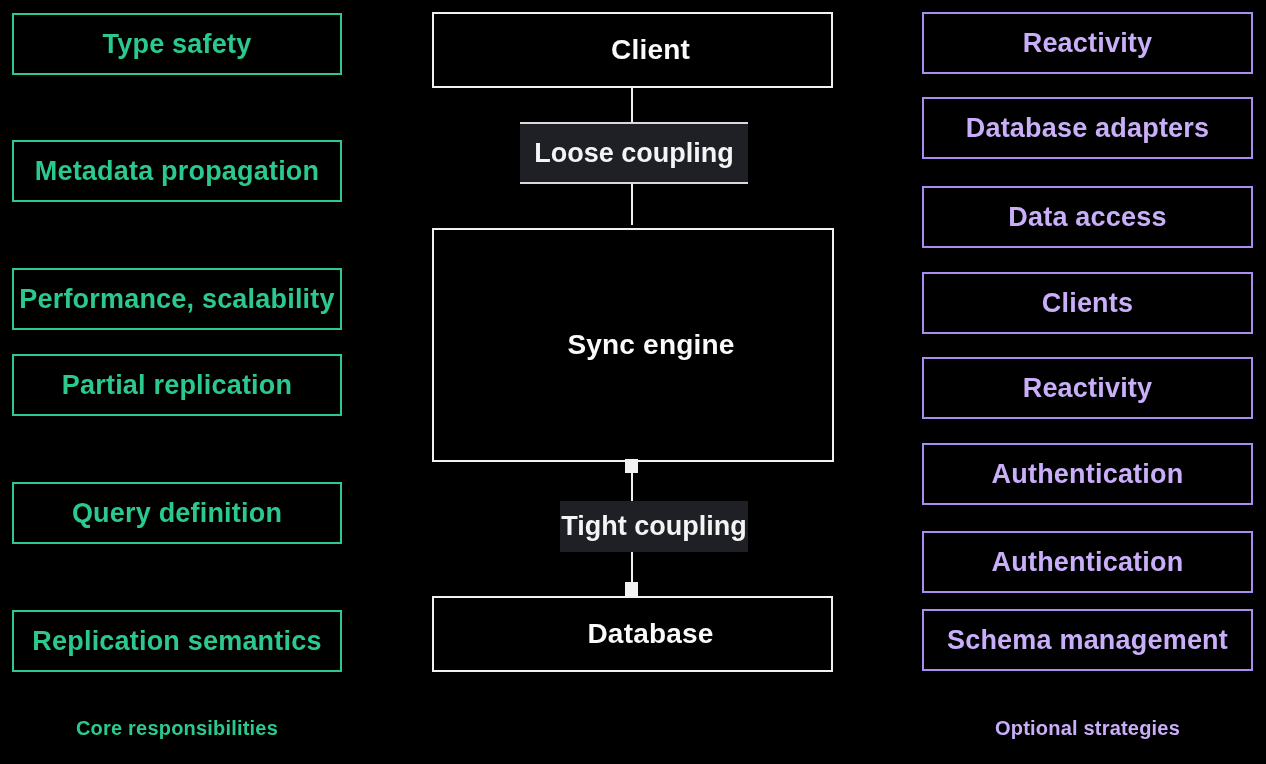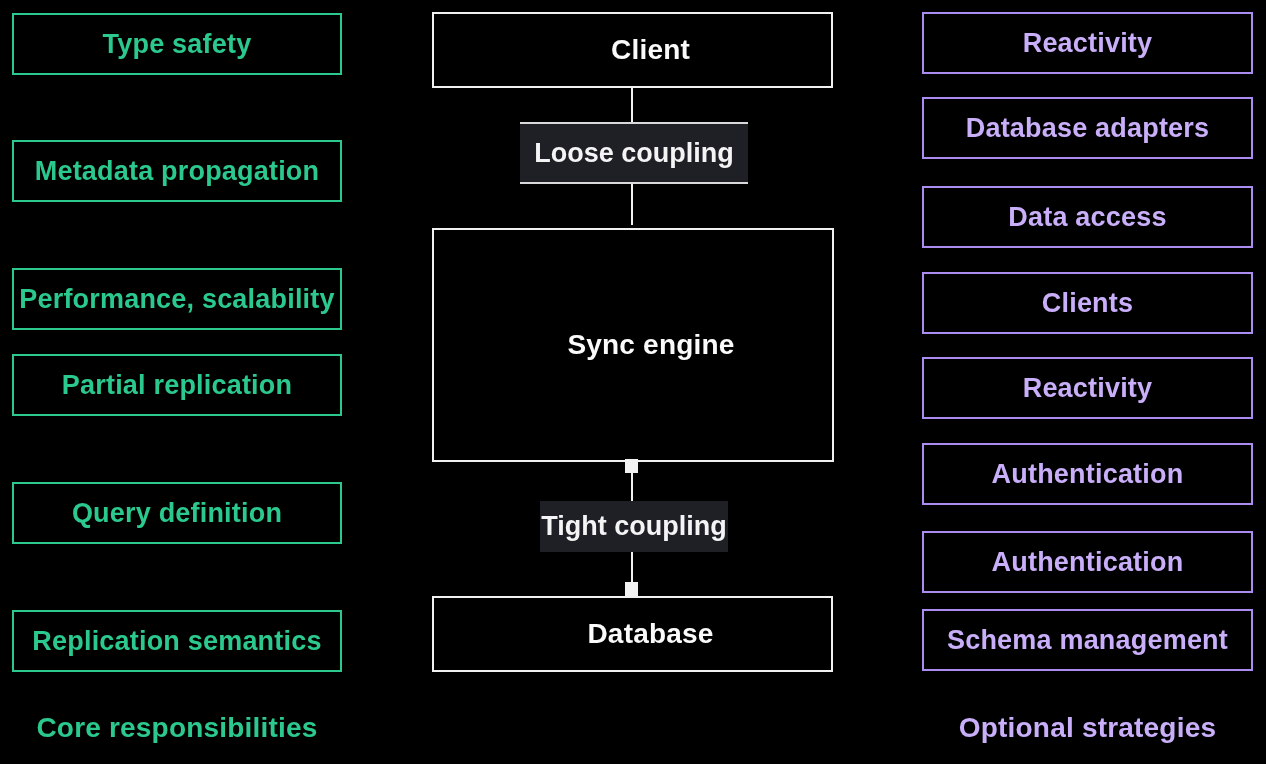--- a/index.html
+++ b/index.html
@@ -80,21 +80,21 @@
     background: var(--edge, #f1f1f1);
     z-index: 4;
   }
   .caption {
     position: absolute;
     top: 711px;
     height: 34px;
     display: flex;
     align-items: center;
     justify-content: center;
-    font-size: 28px;
+    font-size: 20px;
     font-weight: 600;
     letter-spacing: 0.2px;
     white-space: nowrap;
   }
   .caption.left {
     left: 12px;
     width: 330px;
     color: var(--green, #2bc98e);
   }
   .caption.right {
@@ -117,21 +117,21 @@
   <div class="caption left">Core responsibilities</div>
 
   <div class="edge" style="left:631px; top:88px;  height:137px"></div>
   <div class="edge" style="left:631px; top:459px; height:137px"></div>
 
   <div class="box mbox" style="top:12px;  height:76px">Client</div>
   <div class="box mbox" style="top:228px; height:234px; width:402px">Sync engine</div>
   <div class="box mbox" style="top:596px; height:76px">Database</div>
 
   <div class="edge-label loose" style="left:520px; top:122px; width:228px; height:62px">Loose coupling</div>
-  <div class="edge-label" style="left:540px; top:501px; width:188px; height:51px">Tight coupling</div>
+  <div class="edge-label" style="left:560px; top:501px; width:188px; height:51px">Tight coupling</div>
 
   <div class="handle" style="left:625px; top:459px"></div>
   <div class="handle" style="left:625px; top:582px"></div>
 
   <div class="box rbox" style="top:12px">Reactivity</div>
   <div class="box rbox" style="top:97px">Database adapters</div>
   <div class="box rbox" style="top:186px">Data access</div>
   <div class="box rbox" style="top:272px">Clients</div>
   <div class="box rbox" style="top:357px">Reactivity</div>
   <div class="box rbox" style="top:443px">Authentication</div>

